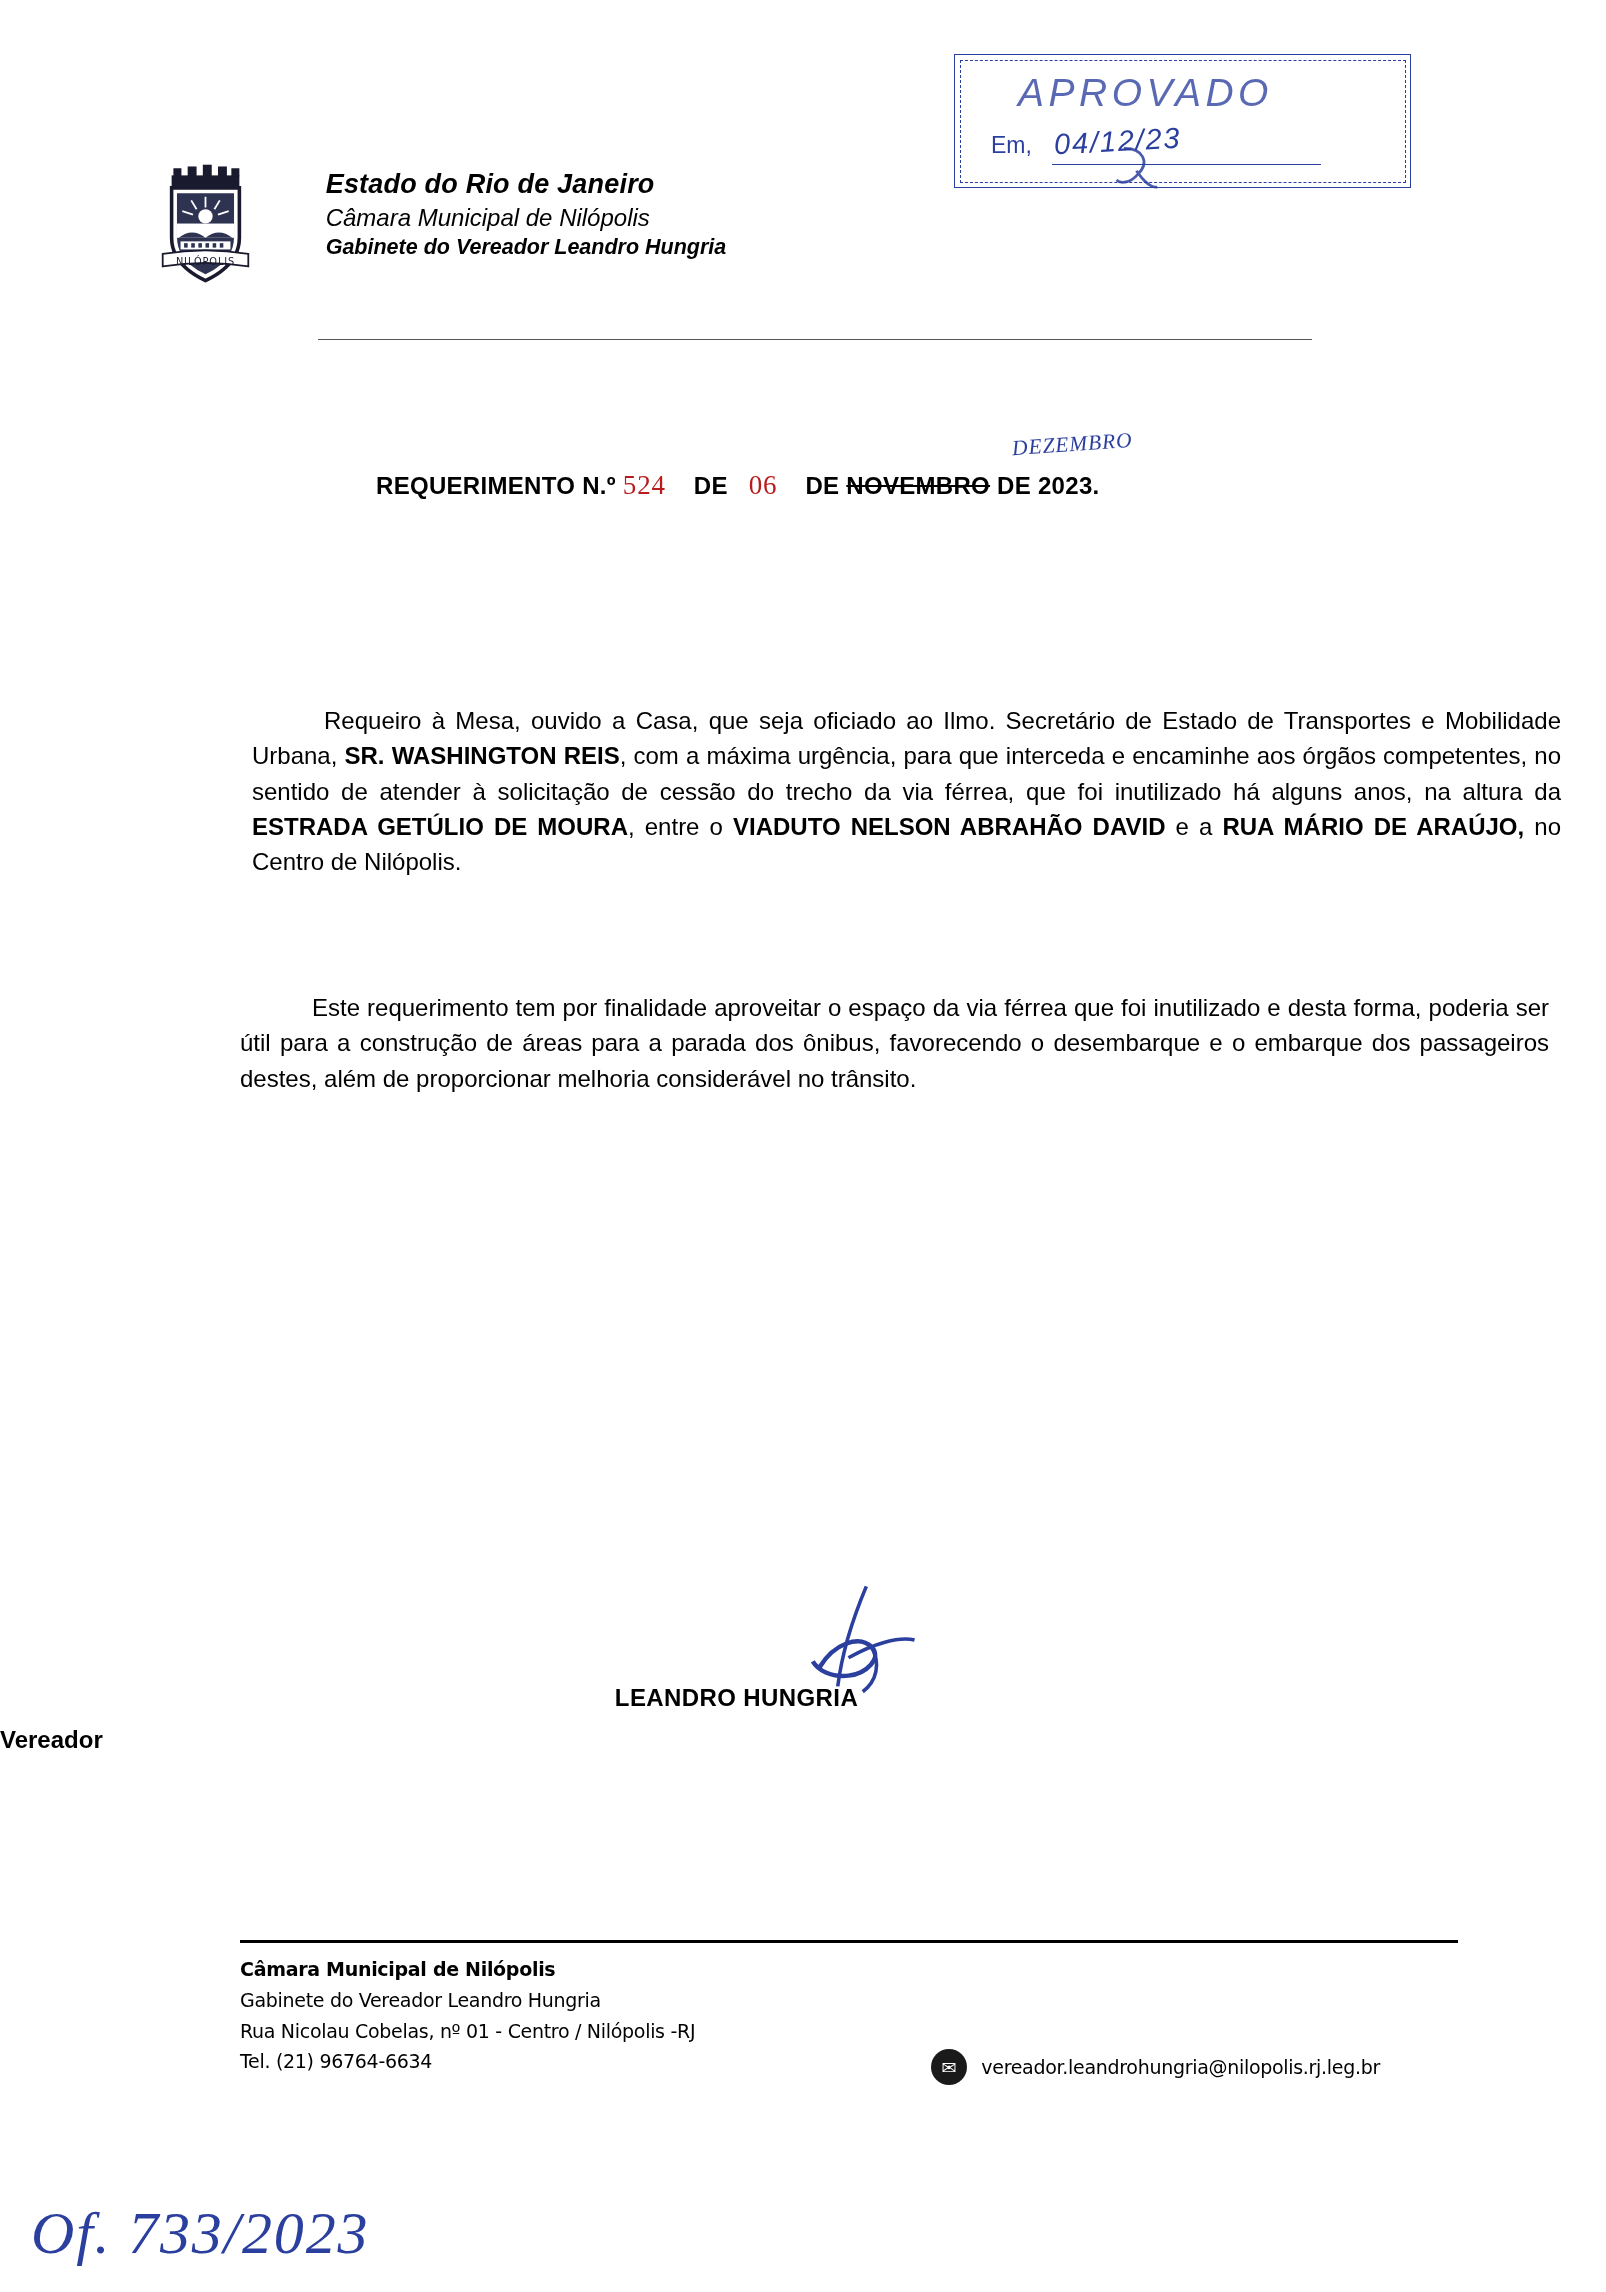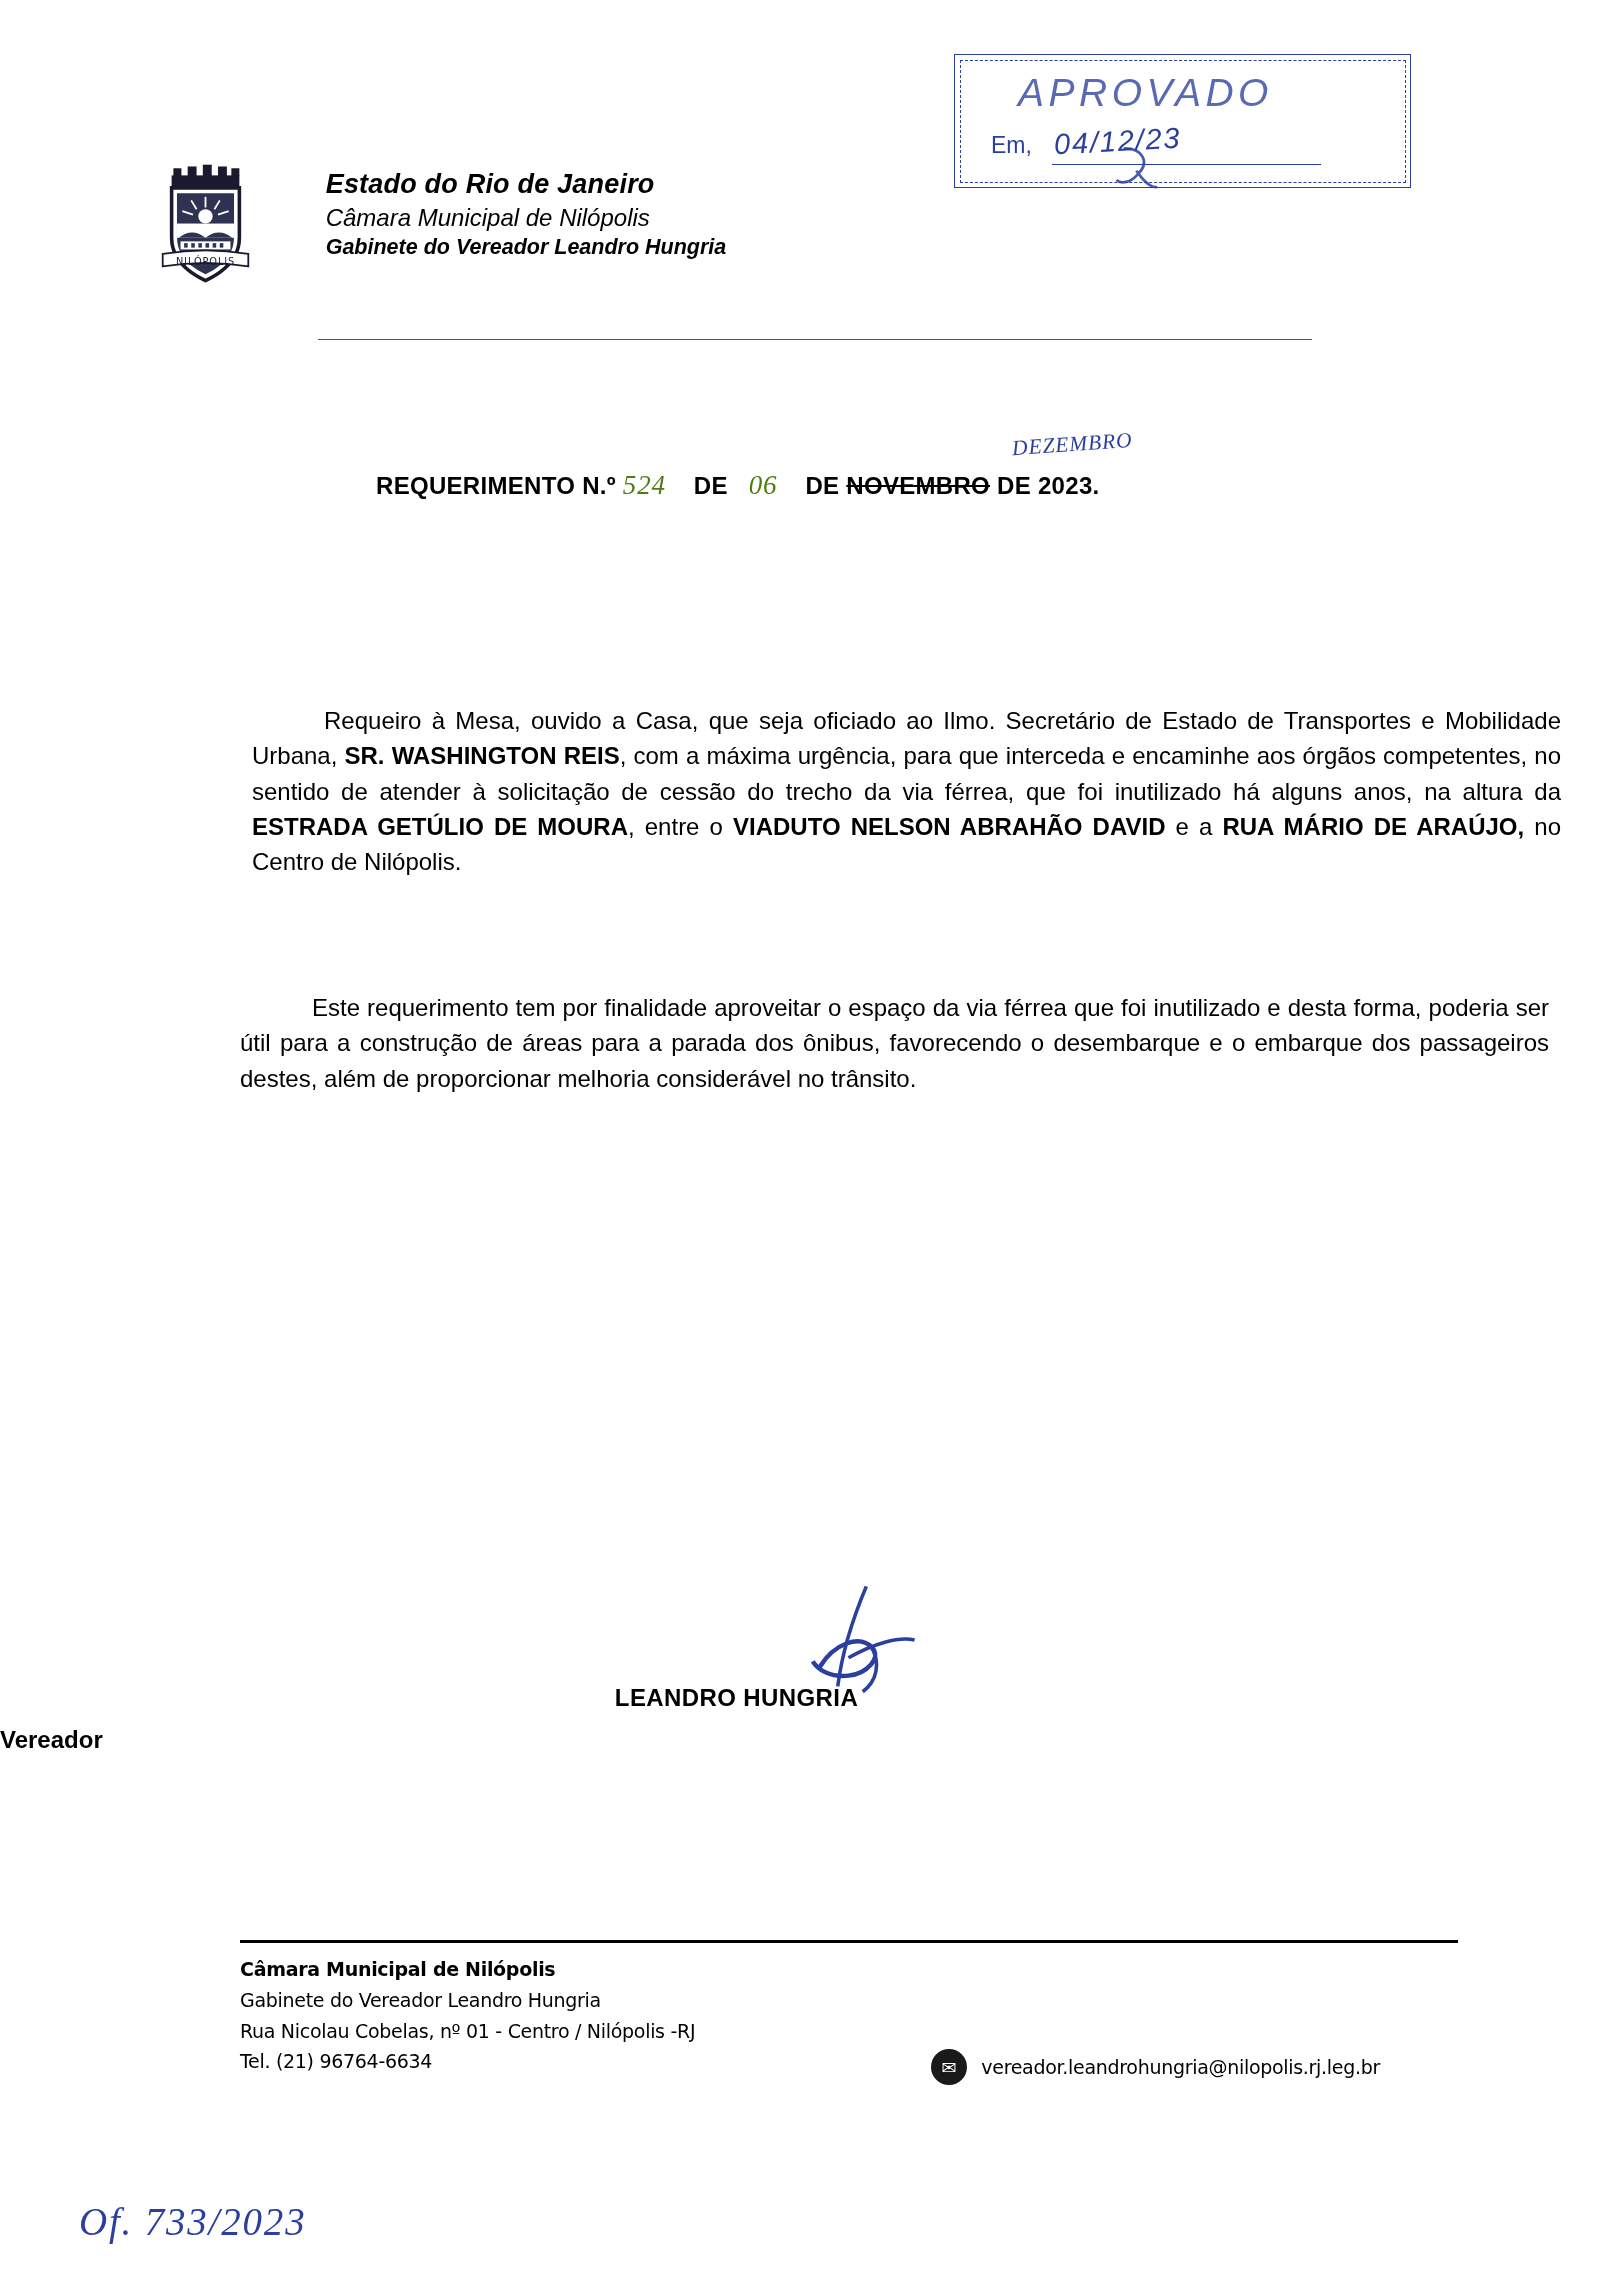--- a/index.html
+++ b/index.html
@@ -137,23 +137,22 @@
     position: absolute;
     left: 376px;
     top: 470px;
     font-size: 24px;
     font-weight: bold;
     letter-spacing: 0.3px;
     white-space: nowrap;
   }
   .strike { text-decoration: line-through; }
   .hw {
-    color: #4d7c0f;
+    color: #b91c1c;
     font-family: "Liberation Serif", serif;
-    font-style: italic;
     font-weight: normal;
   }
   .hw-num {
     font-size: 27px;
     letter-spacing: 0.9px;
   }
   .hw-month {
     position: absolute;
     left: 1012px;
     top: 432px;
@@ -255,26 +254,25 @@
     align-items: center;
     justify-content: center;
     margin-right: 14.3px;
     font-size: 18px;
   }
 
   .bottom-hw {
     position: absolute;
     left: 31px;
     top: 2199px;
-    font-size: 39px;
+    font-size: 60px;
     color: #2b3f9e;
     font-family: "Liberation Serif", serif;
     font-style: italic;
     letter-spacing: 1.8px;
-    margin-left: 48px;
   }
 </style>
 </head>
 <body>
 
 <div class="page">
 
   <div class="header">
     <div class="crest">
       <svg width="107" height="134" viewBox="0 0 120 150">

